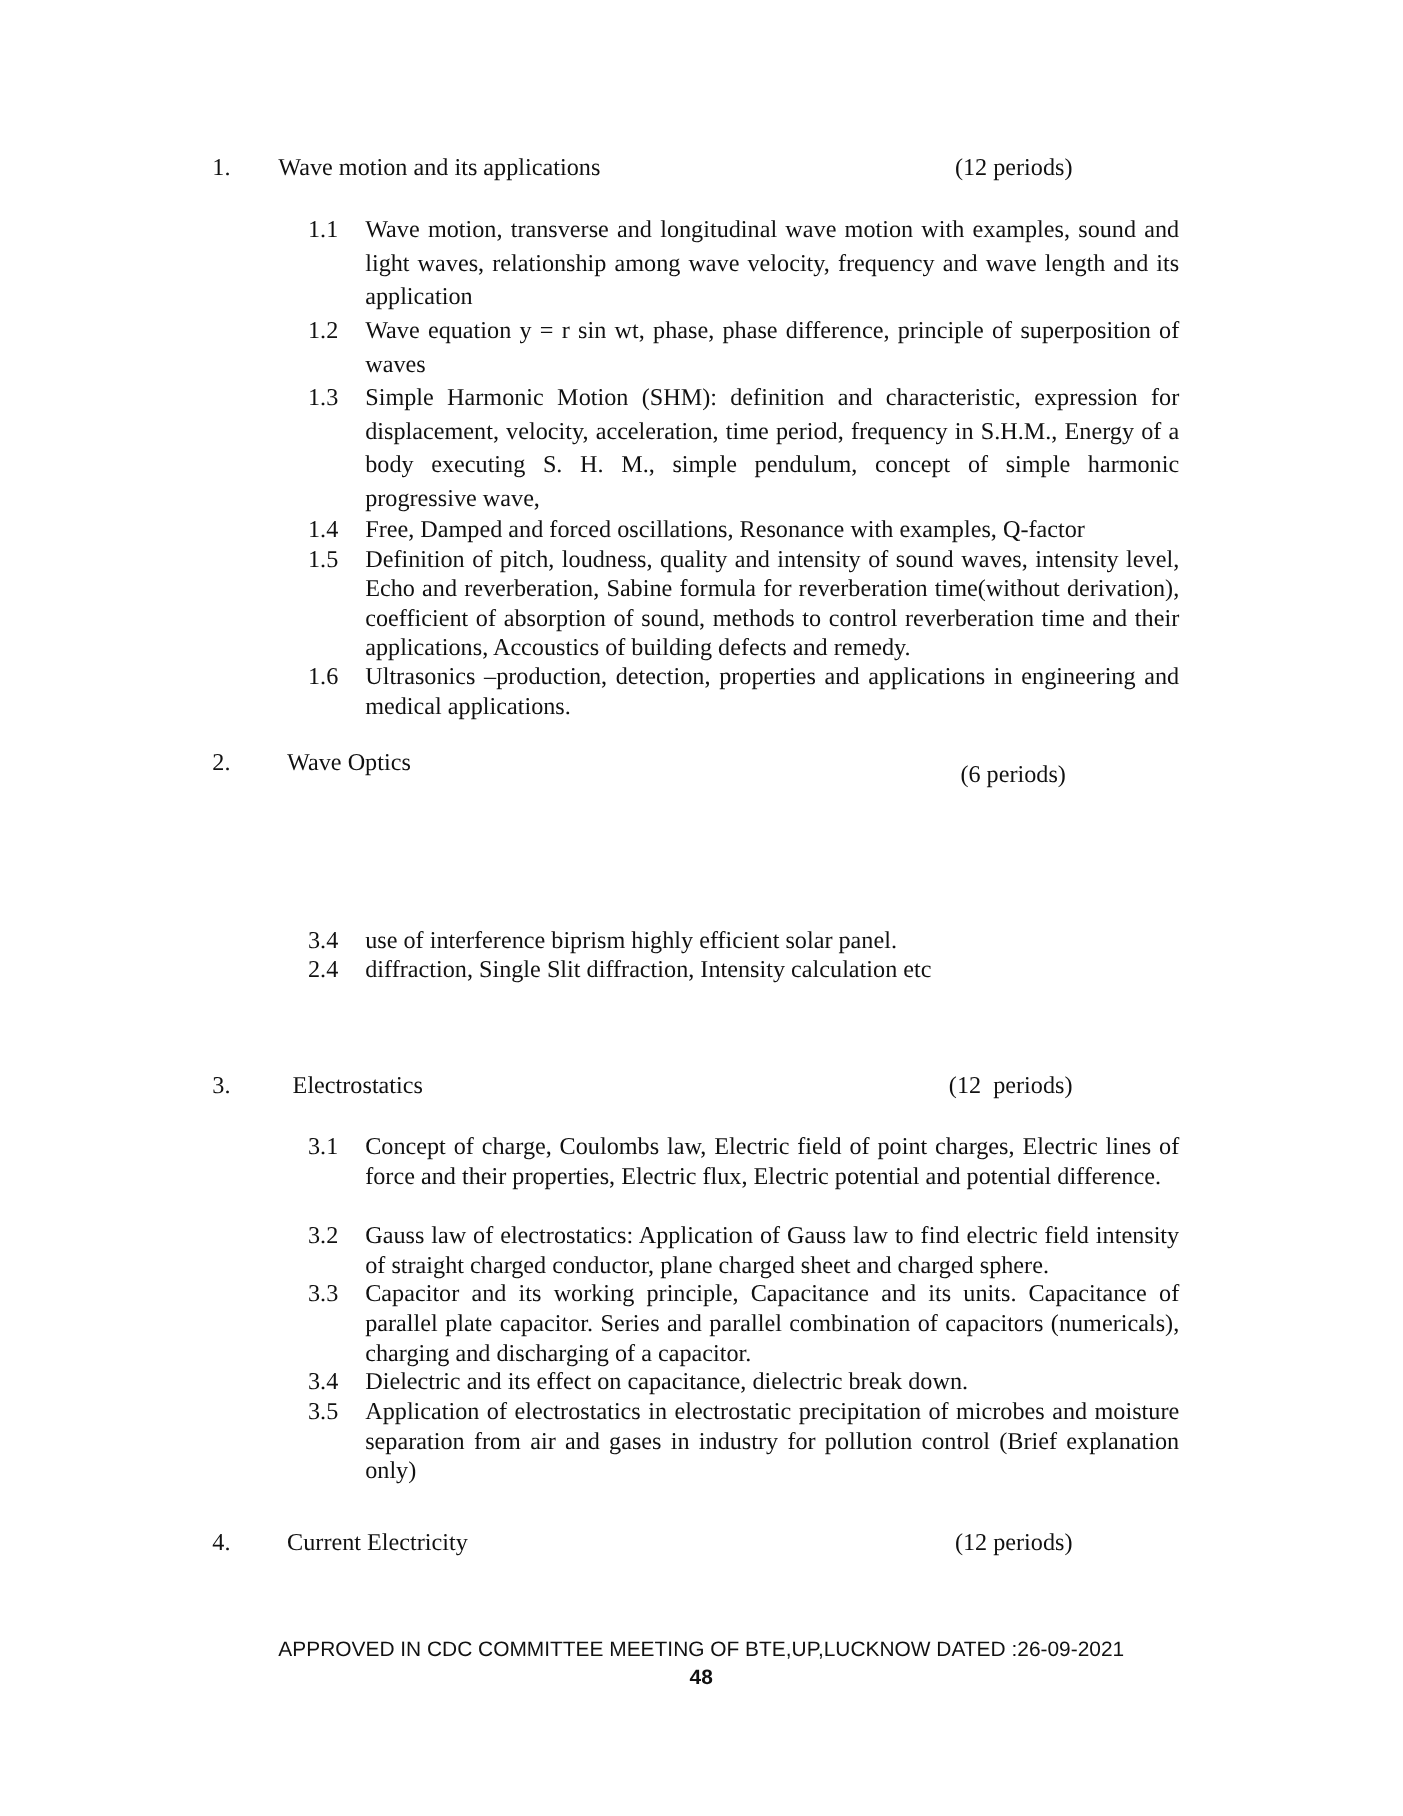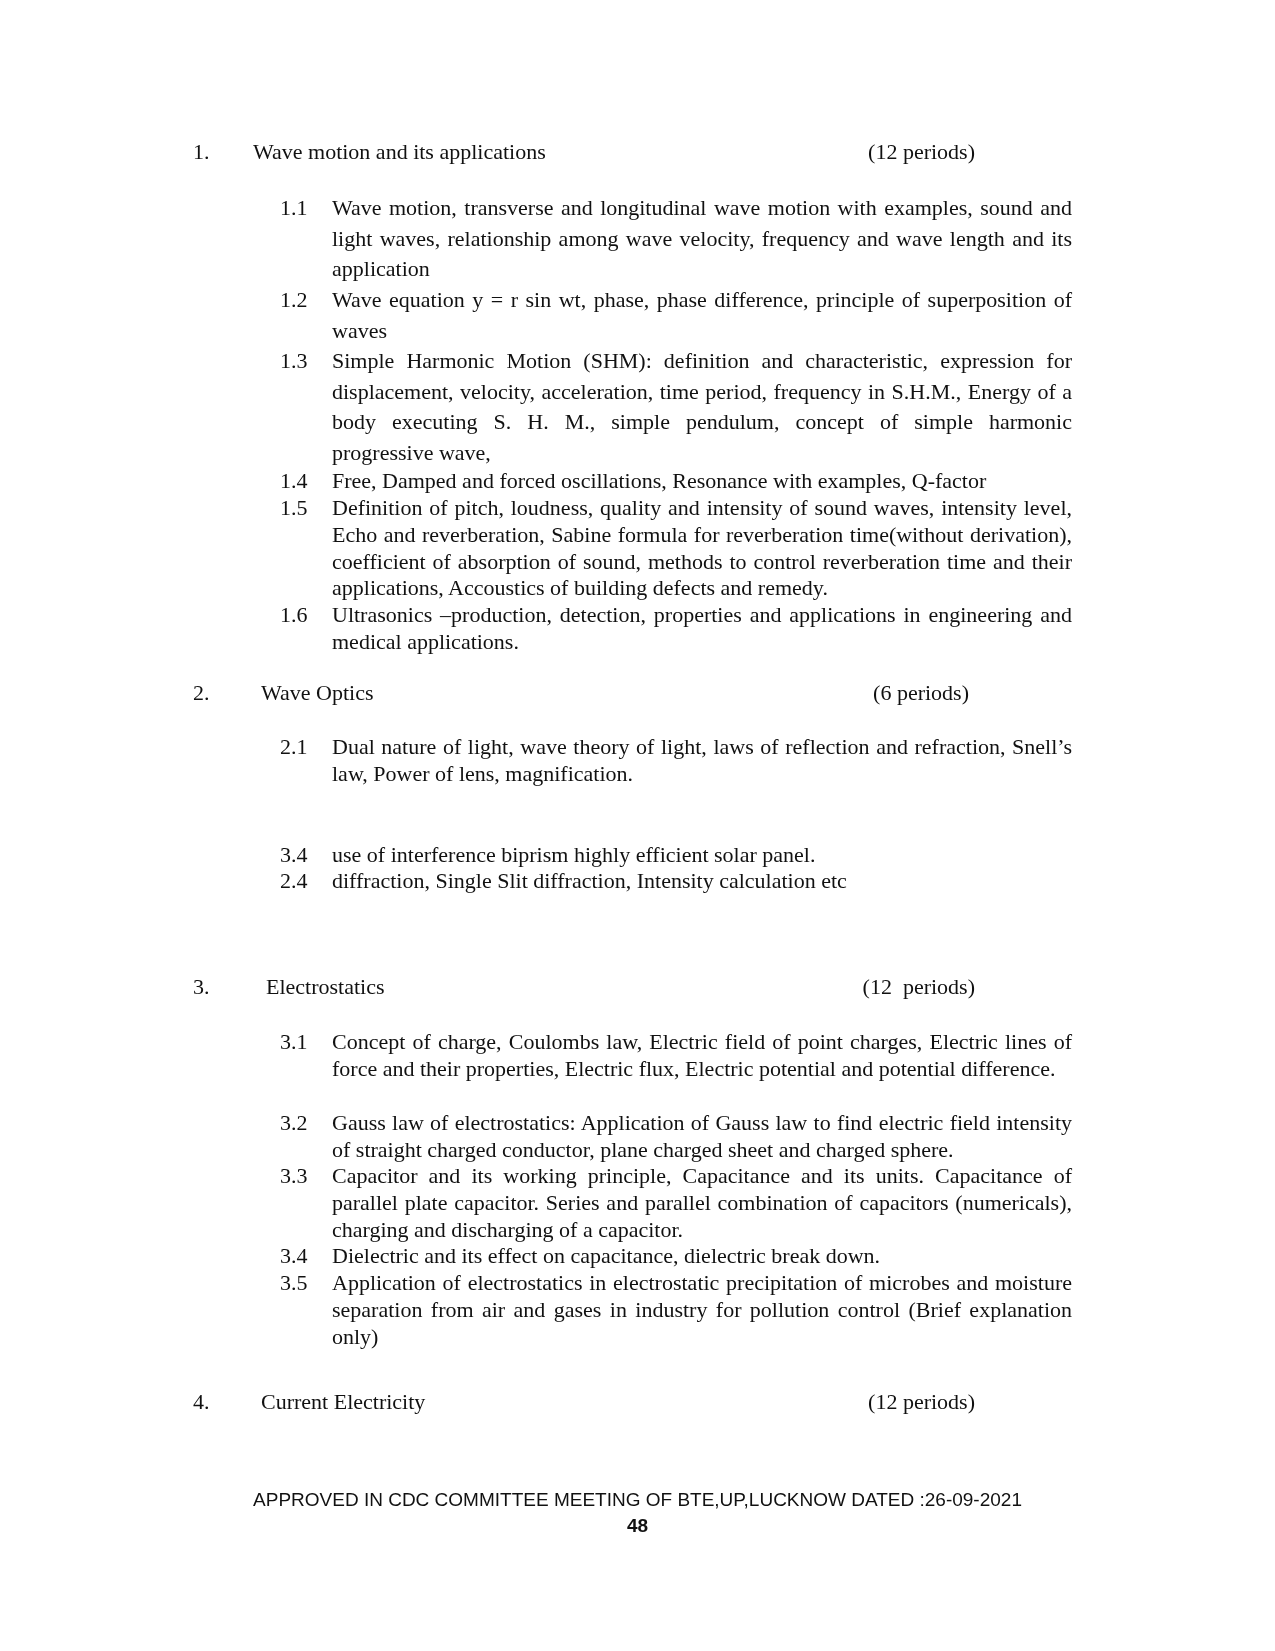--- a/index.html
+++ b/index.html
@@ -50,27 +50,23 @@
     <span class="ttext">Definition of pitch, loudness, quality and intensity of sound waves, intensity level, Echo and reverberation, Sabine formula for reverberation time(without derivation), coefficient of absorption of sound, methods to control reverberation time and their applications, Accoustics of building defects and remedy.</span>
   </div>
   <div class="topic lh27" style="top:602px;">
     <span class="tnum">1.6</span>
     <span class="ttext">Ultrasonics –production, detection, properties and applications in engineering and medical applications.</span>
   </div>
 
   <div class="section-head" style="top:680px;">
     <span class="num">2.</span>
     <span class="title" style="left:71px;">Wave Optics</span>
-    <span class="periods" style="right:61px;">(6 periods)</span>
+    <span class="periods" style="right:61px;margin-top:11px;">(6 periods)</span>
   </div>
 
-  <div class="topic lh27" style="top:734px;">
-    <span class="tnum">2.1</span>
-    <span class="ttext">Dual nature of light, wave theory of light, laws of reflection and  refraction, Snell’s law, Power of lens, magnification.</span>
-  </div>
   <div class="topic lh27" style="top:842px;">
     <span class="tnum">3.4</span>
     <span class="ttext">use of interference biprism highly efficient solar panel.</span>
   </div>
   <div class="topic lh27" style="top:868px;">
     <span class="tnum">2.4</span>
     <span class="ttext">diffraction, Single Slit diffraction, Intensity calculation etc</span>
   </div>
 
   <div class="section-head" style="top:974px;">

